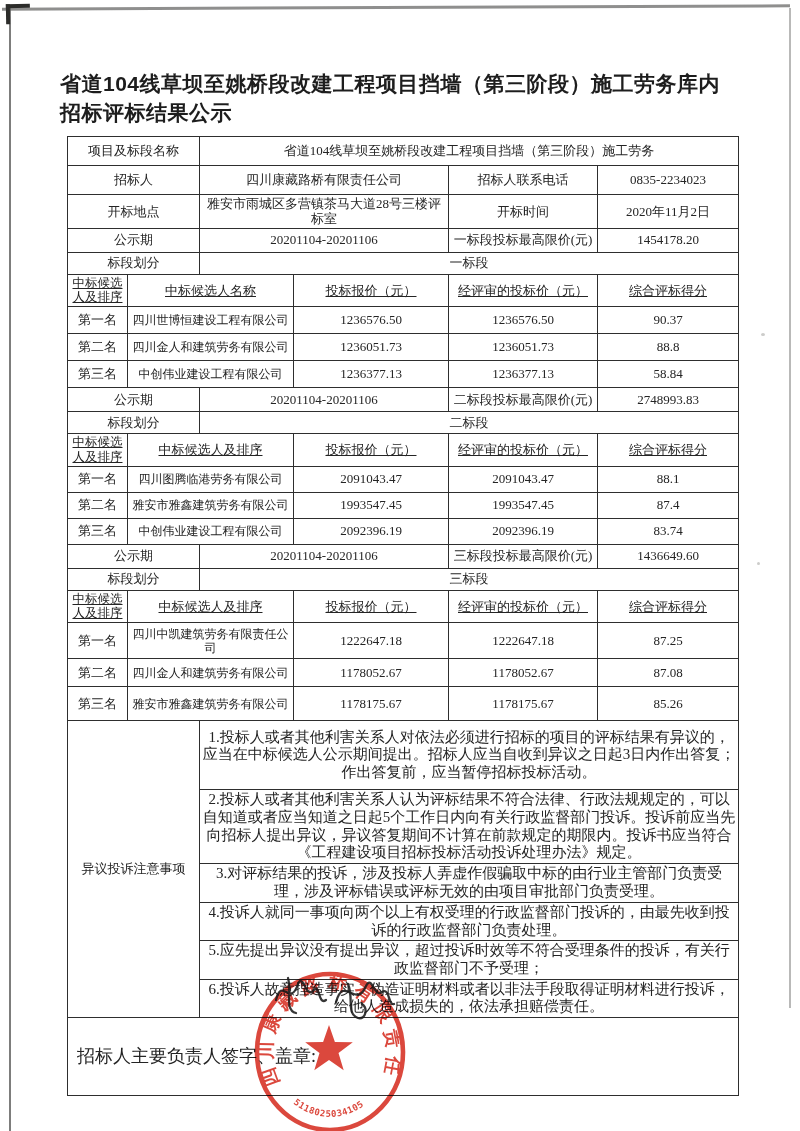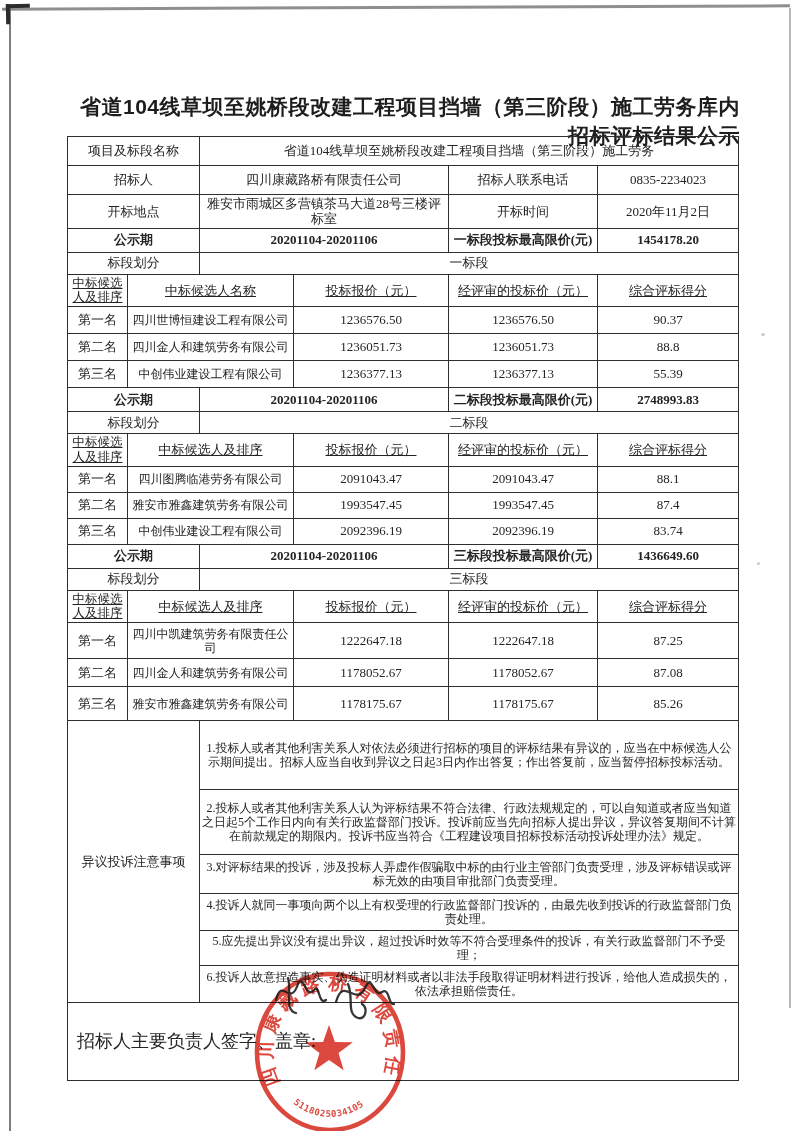--- a/index.html
+++ b/index.html
@@ -11,41 +11,41 @@
   }
   
   .paper-edge-top{position:absolute;left:2px;top:6px;width:788px;height:3px;background:#6a6a68;transform:rotate(-0.25deg);opacity:.75;}
   .paper-edge-left{position:absolute;left:9px;top:7px;width:2px;height:1124px;background:#5d5d5b;opacity:.8;}
   .paper-edge-right{position:absolute;left:789px;top:8px;width:2px;height:1000px;background:#8a8a88;opacity:.6;}
   .corner-mark{position:absolute;left:6px;top:4px;width:20px;height:16px;
     border-left:4px solid #2c2c2a;border-top:4px solid #2c2c2a;transform:rotate(-1deg);}
   .speck{position:absolute;background:#9a9a96;border-radius:50%;opacity:.5;}
 
   .doc-title{
-    position:absolute;top:93px;left:60px;width:680px;
+    position:absolute;top:70px;left:60px;width:680px;
     font-family:"Liberation Sans","DejaVu Sans",sans-serif;
-    font-weight:bold;font-size:21px;line-height:1.38;text-align:right;
+    font-weight:bold;font-size:21px;line-height:1.38;text-align:left;
     color:#1d1d1d;letter-spacing:.5px;
   }
 
   table.main{
     position:absolute;left:67px;top:136px;width:671px;
     border-collapse:collapse;table-layout:fixed;
     font-size:13px;color:#242424;
   }
   table.main td{
     border:1.4px solid #2e2e2e;vertical-align:middle;text-align:center;
     padding:1px 2px;overflow:hidden;line-height:1.18;
   }
   td.left{text-align:left;padding-left:5px;margin-top:36px;}
   td.name{font-size:12px;line-height:1.12;padding:1px 2px;}
-  td.notes-cell{text-align:left;font-size:12px;line-height:1.34;padding:4px 6px;vertical-align:middle;}
+  td.notes-cell{text-align:left;font-size:15px;line-height:1.34;padding:4px 6px;vertical-align:middle;}
   td.rank-head{font-size:12.5px;line-height:1.15;}
   tr.r-info td{height:26px;}
-  tr.r-pub td{height:21px;font-weight:bold;}
+  tr.r-pub td{height:21px;}
   tr.r-div td{height:19px;}
   tr.r-head td{height:24px;text-decoration:underline;}
   tr.r-c1 td{height:24px;}
   tr.r-c2 td{height:23px;}
   tr.r-c3a td{height:33px;}
   tr.r-c3b td{height:25px;}
   tr.r-c3c td{height:31px;}
   tr.r-sign td{height:75px;text-align:left;vertical-align:middle;padding-left:9px;font-size:18px;}
 
   .seal-svg{position:absolute;left:250px;top:967px;mix-blend-mode:multiply;opacity:.92;}
@@ -122,21 +122,21 @@
       <td colspan="2" class="name">四川金人和建筑劳务有限公司</td>
       <td>1236051.73</td>
       <td>1236051.73</td>
       <td>88.8</td>
     </tr>
     <tr class="r-c1">
       <td>第三名</td>
       <td colspan="2" class="name">中创伟业建设工程有限公司</td>
       <td>1236377.13</td>
       <td>1236377.13</td>
-      <td>55.39</td>
+      <td>58.84</td>
     </tr>
 
     <tr class="r-pub">
       <td colspan="2">公示期</td>
       <td colspan="2">20201104-20201106</td>
       <td>二标段投标最高限价(元)</td>
       <td>2748993.83</td>
     </tr>
     <tr class="r-div">
       <td colspan="2">标段划分</td>

